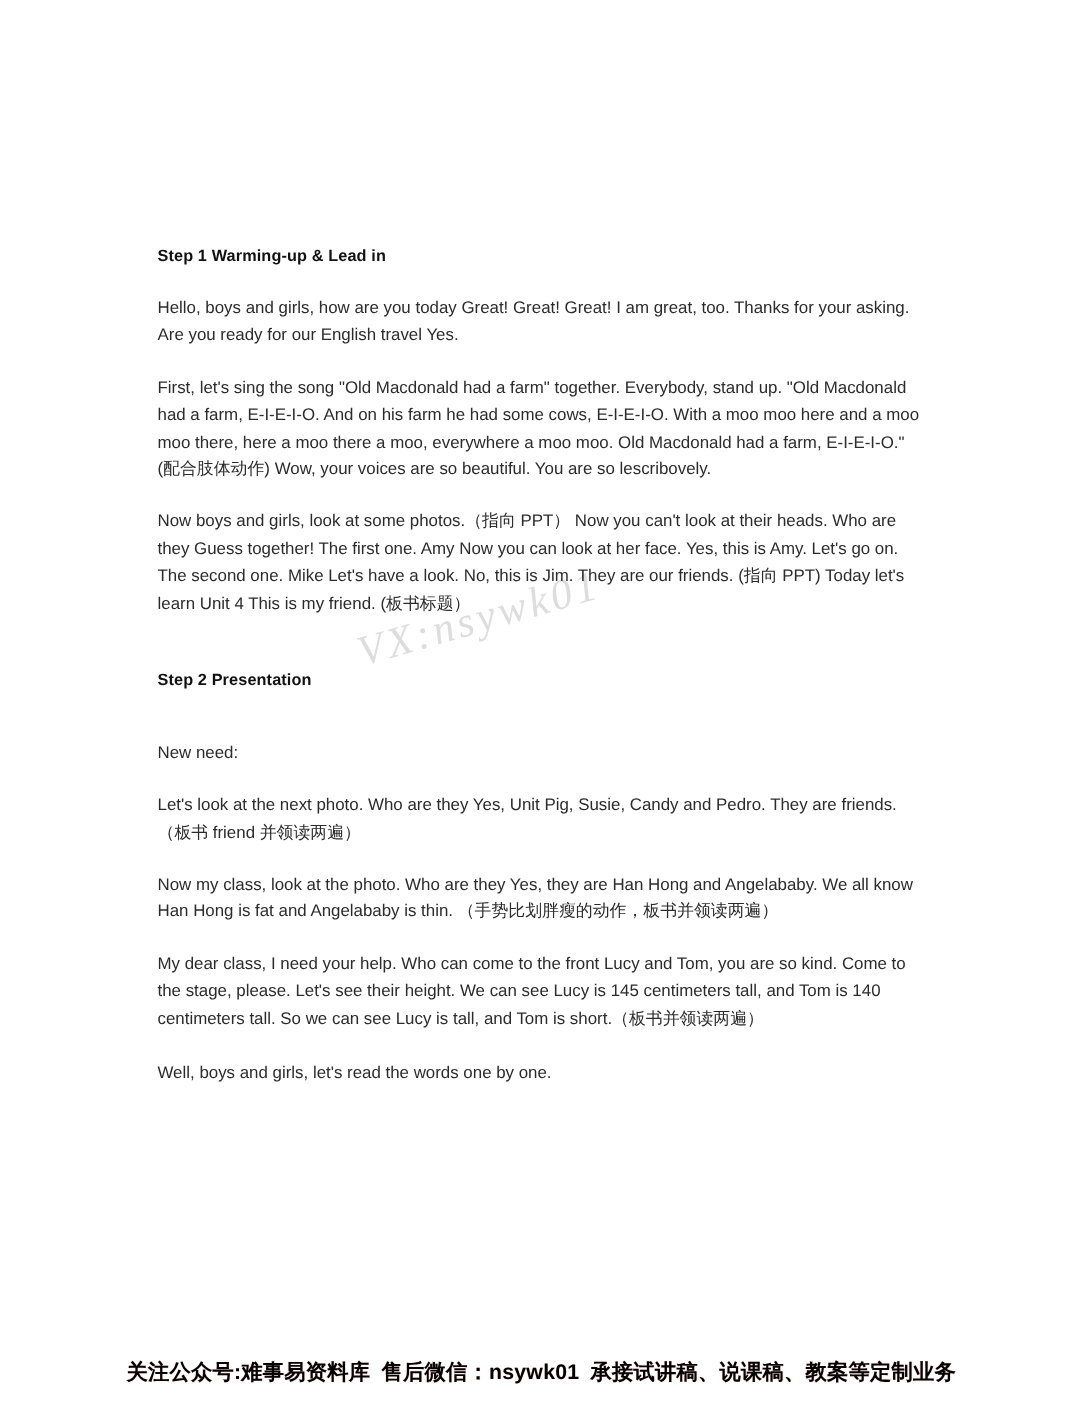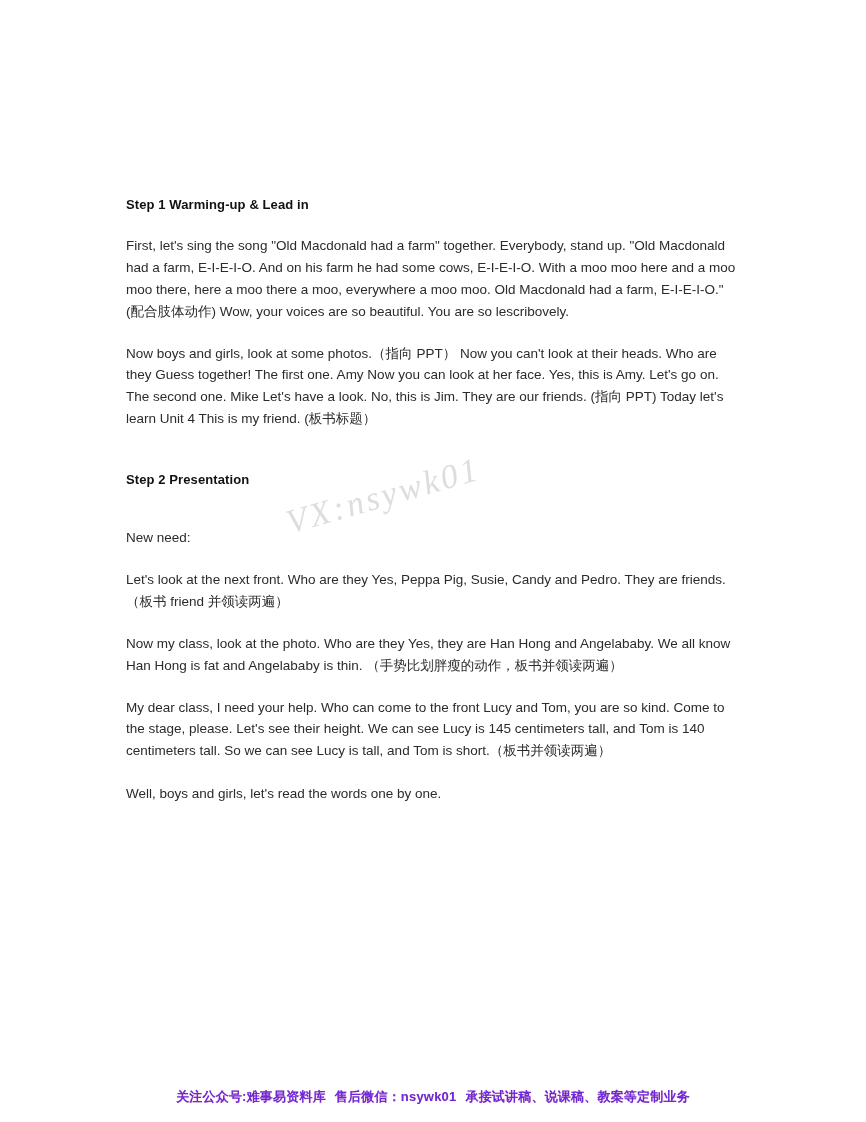--- a/index.html
+++ b/index.html
@@ -108,53 +108,54 @@
     height: 34px;
     display: flex;
     align-items: center;
     justify-content: center;
     white-space: nowrap;
     overflow: hidden;
   }
 
   .footer-text {
     font-family: "Liberation Sans", "DejaVu Sans", sans-serif;
-    font-size: 13px;
+    font-size: 17px;
     font-weight: bold;
-    color: #6d28d9;
+    color: #000000;
     letter-spacing: 0.2px;
     text-shadow: 0 0 1px rgba(232,86,74,0.35);
   }
 
   .footer-text .seg { display: inline; }
   .footer-text .gap { display: inline-block; width: 9px; }
 </style>
 </head>
 <body>
 
 <div class="page">
 
   <div class="watermark">VX:nsywk01</div>
 
   <div class="content">
 
 
 
     <h2 class="heading" id="heading-step1">Step 1 Warming-up &amp; Lead in</h2>
 
+    <p class="para" id="para-greeting">Hello, boys and girls, how are you today Great! Great! Great! I am great, too. Thanks for your asking. Are you ready for our English travel Yes.</p>
 
     <p class="para" id="para-song">First, let's sing the song "Old Macdonald had a farm" together. Everybody, stand up. "Old Macdonald had a farm, E-I-E-I-O. And on his farm he had some cows, E-I-E-I-O. With a moo moo here and a moo moo there, here a moo there a moo, everywhere a moo moo. Old Macdonald had a farm, E-I-E-I-O." (配合肢体动作) Wow, your voices are so beautiful. You are so lescribovely.</p>
 
     <p class="para" id="para-photos">Now boys and girls, look at some photos.（指向 PPT） Now you can't look at their heads. Who are they Guess together! The first one. Amy Now you can look at her face. Yes, this is Amy. Let's go on. The second one. Mike Let's have a look. No, this is Jim. They are our friends. (指向 PPT) Today let's learn Unit 4 This is my friend. (板书标题）</p>
 
     <h2 class="heading" id="heading-step2">Step 2 Presentation</h2>
 
     <p class="para" id="para-newwords">New need:</p>
 
-    <p class="para" id="para-peppa">Let's look at the next front. Who are they Yes, Peppa Pig, Susie, Candy and Pedro. They are friends.（板书 friend 并领读两遍）</p>
+    <p class="para" id="para-peppa">Let's look at the next photo. Who are they Yes, Unit Pig, Susie, Candy and Pedro. They are friends.（板书 friend 并领读两遍）</p>
 
     <p class="para" id="para-hanhong">Now my class, look at the photo. Who are they Yes, they are Han Hong and Angelababy. We all know Han Hong is fat and Angelababy is thin. （手势比划胖瘦的动作，板书并领读两遍）</p>
 
     <p class="para" id="para-lucytom">My dear class, I need your help. Who can come to the front Lucy and Tom, you are so kind. Come to the stage, please. Let's see their height. We can see Lucy is 145 centimeters tall, and Tom is 140 centimeters tall. So we can see Lucy is tall, and Tom is short.（板书并领读两遍）</p>
 
     <p class="para" id="para-closing">Well, boys and girls, let's read the words one by one.</p>
 
   </div>
 
   <div class="footer-banner">

